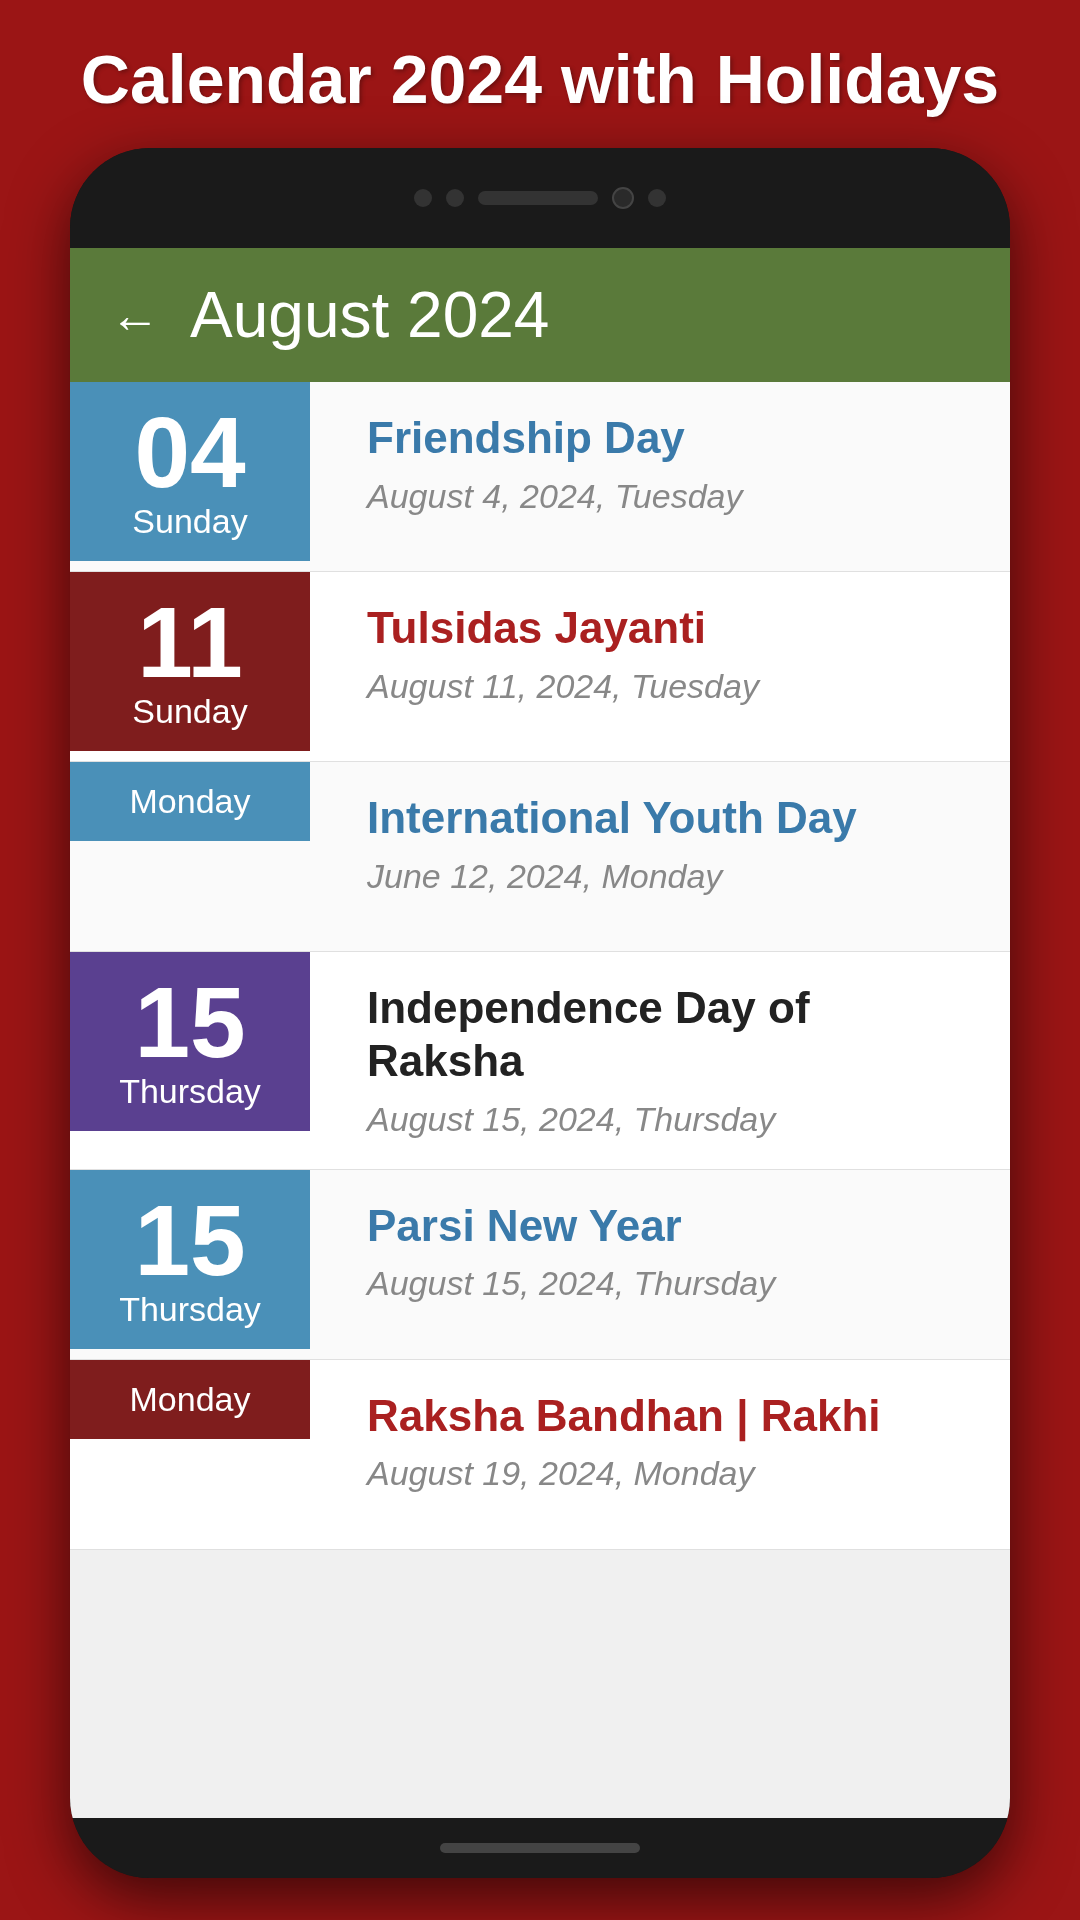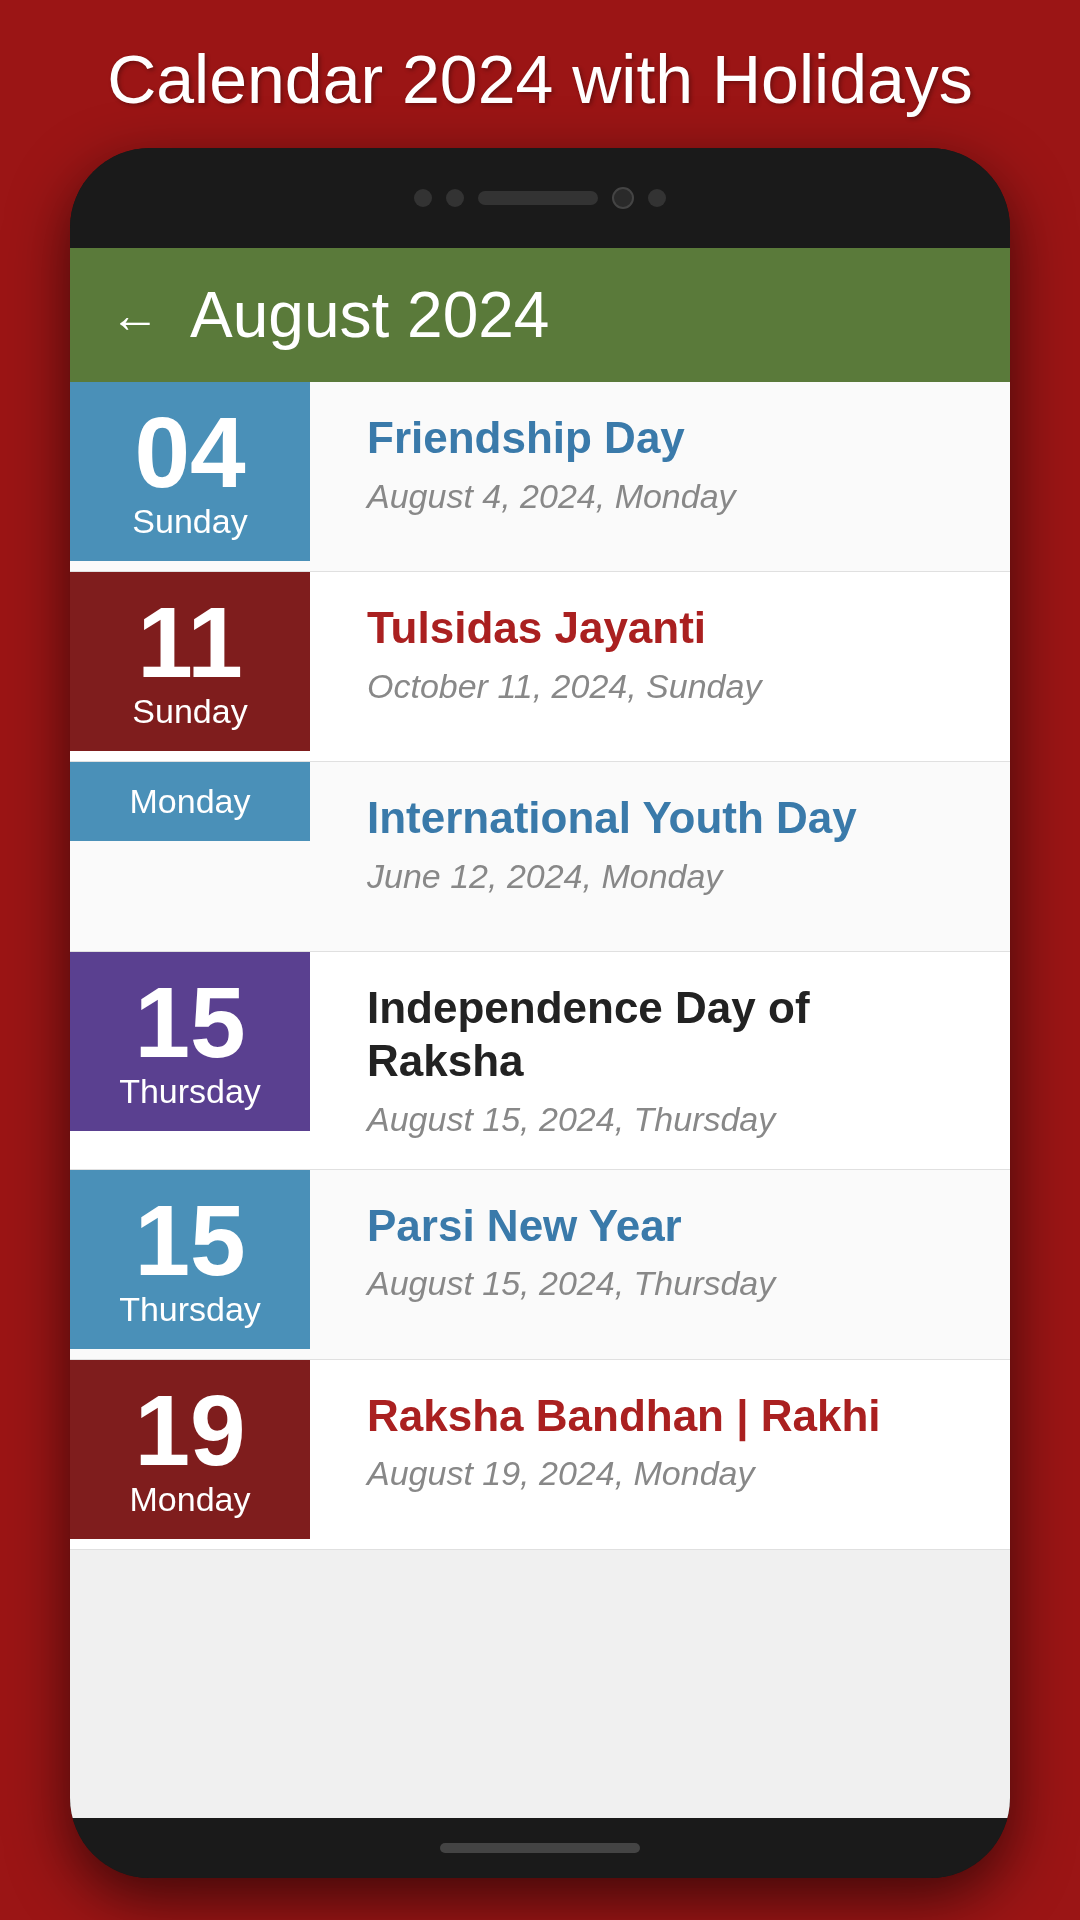--- a/index.html
+++ b/index.html
@@ -11,21 +11,21 @@
       font-family: 'Arial', sans-serif;
       display: flex;
       flex-direction: column;
       align-items: center;
       overflow: hidden;
     }
 
     .page-title {
       color: white;
       font-size: 68px;
-      font-weight: 400;
+      font-weight: 700;
       text-align: center;
       padding: 40px 40px 30px;
       text-shadow: 2px 2px 4px rgba(0,0,0,0.3);
       width: 100%;
     }
 
     .phone-container {
       width: 940px;
       height: 1730px;
       background: #1a1a1a;
@@ -218,31 +218,31 @@
     </div>
 
     <div class="calendar-list" id="calendar-list">
     <div class="calendar-item">
       <div class="date-badge blue">
         <span class="date-number">04</span>
         <span class="date-day">Sunday</span>
       </div>
       <div class="event-info">
         <div class="event-name blue-text">Friendship Day</div>
-        <div class="event-date">August 4, 2024, Monday</div>
+        <div class="event-date">August 4, 2024, Tuesday</div>
       </div>
     </div>
         <div class="calendar-item">
       <div class="date-badge red">
         <span class="date-number">11</span>
         <span class="date-day">Sunday</span>
       </div>
       <div class="event-info">
         <div class="event-name red-text">Tulsidas Jayanti</div>
-        <div class="event-date">October 11, 2024, Sunday</div>
+        <div class="event-date">August 11, 2024, Tuesday</div>
       </div>
     </div>
         <div class="calendar-item">
       <div class="date-badge blue">
         <span class="date-day">Monday</span>
       </div>
       <div class="event-info">
         <div class="event-name blue-text">International Youth Day</div>
         <div class="event-date">June 12, 2024, Monday</div>
       </div>
@@ -262,21 +262,20 @@
         <span class="date-number">15</span>
         <span class="date-day">Thursday</span>
       </div>
       <div class="event-info">
         <div class="event-name blue-text">Parsi New Year</div>
         <div class="event-date">August 15, 2024, Thursday</div>
       </div>
     </div>
         <div class="calendar-item">
       <div class="date-badge red">
-        <span class="date-number">19</span>
         <span class="date-day">Monday</span>
       </div>
       <div class="event-info">
         <div class="event-name red-text">Raksha Bandhan | Rakhi</div>
         <div class="event-date">August 19, 2024, Monday</div>
       </div>
     </div>
       </div>
 
   </div>

